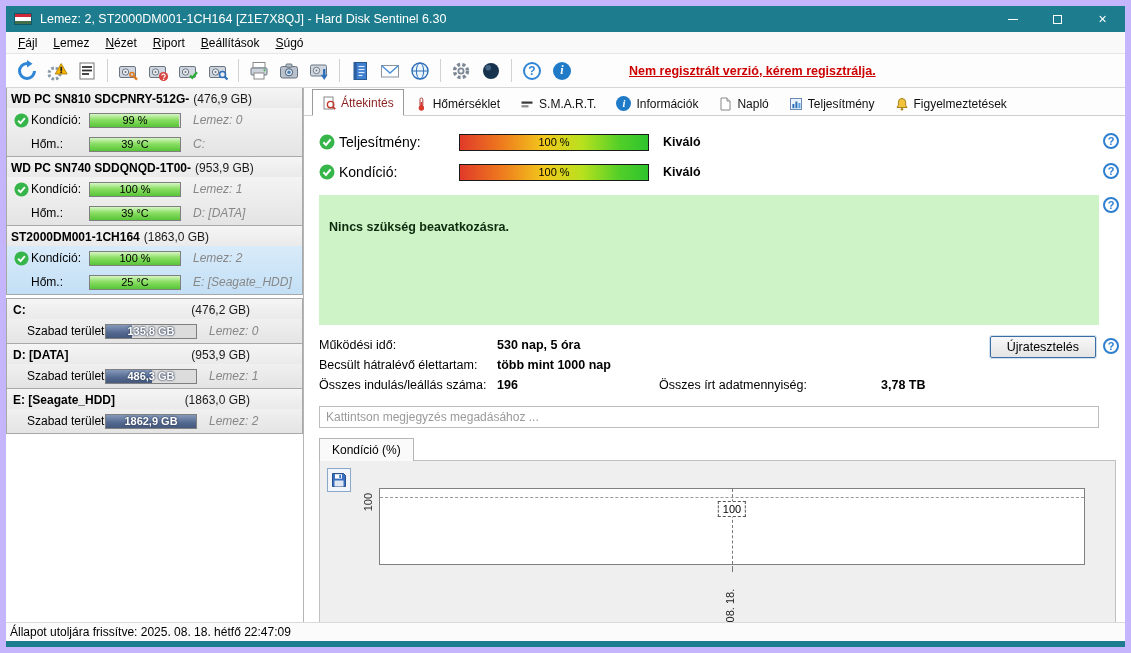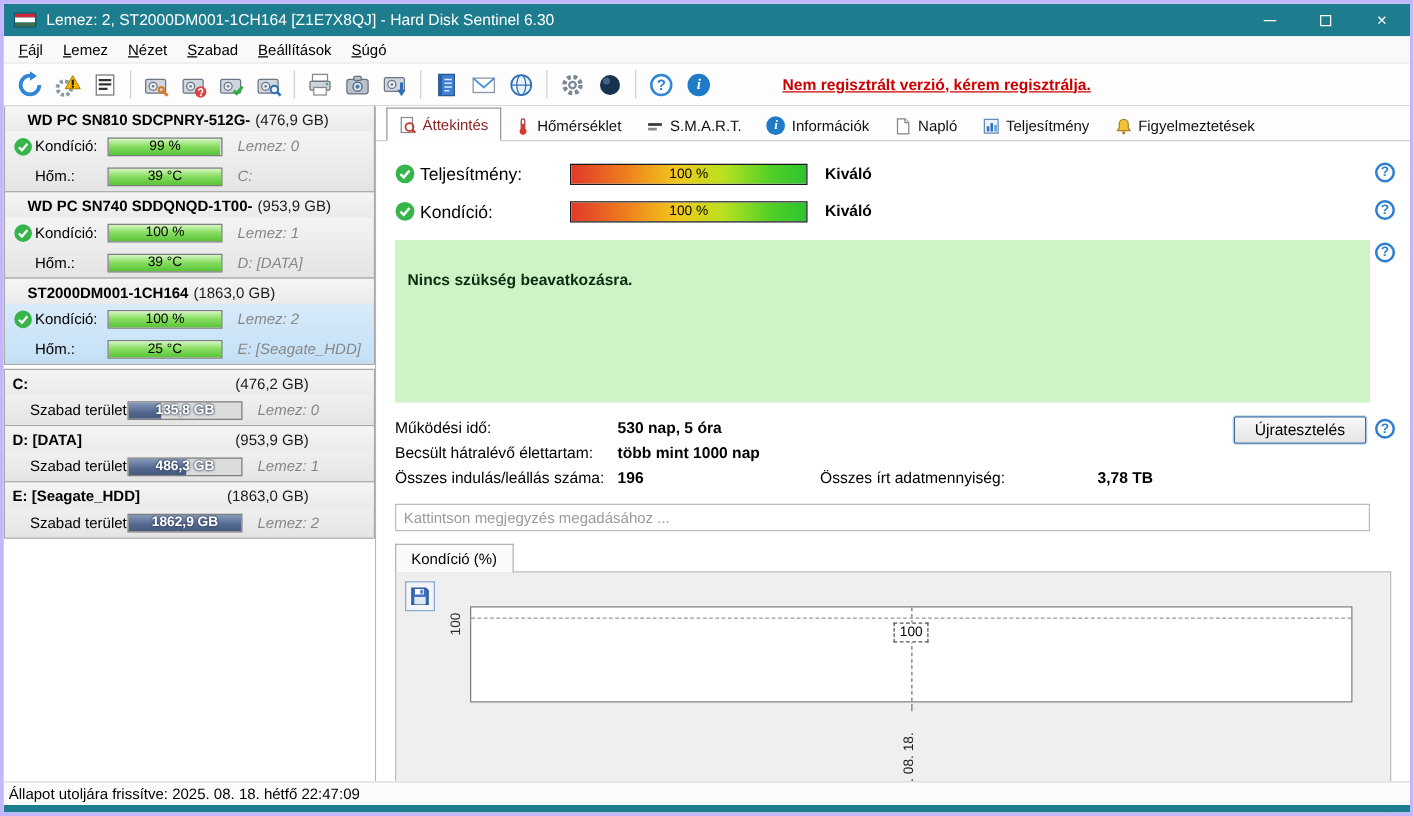--- a/index.html
+++ b/index.html
@@ -1,18 +1,18 @@
 <!DOCTYPE html>
 <html><head>
 <meta charset="utf-8">
 <style>
   html,body{margin:0;padding:0;background:#fff;}
   .window{position:relative;width:1131px;height:653px;background:#fff;overflow:hidden;
           font-family:"Liberation Sans",sans-serif;font-size:12px;color:#000;
-          border:3px solid #c4b5fd;box-sizing:border-box;}
+          border:6px solid #c4b5fd;box-sizing:border-box;}
   .window *,.window *::before,.window *::after{box-sizing:border-box;}
 
   
   .titlebar{position:absolute;top:0;left:0;right:0;height:26px;background:#1d7d8e;
             display:flex;align-items:center;color:#fff;}
   .flag{width:18px;height:12px;margin-left:8px;border:1px solid #10596a;display:flex;flex-direction:column;flex:0 0 auto;}
   .flag div{flex:1;}
   .flag .r{background:#ce2939;} .flag .w{background:#ffffff;} .flag .g{background:#43704c;}
   .title-text{margin-left:8px;font-size:12.5px;white-space:nowrap;}
   .win-controls{margin-left:auto;display:flex;height:100%;}
@@ -41,21 +41,21 @@
   .i-icon.small{width:15px;height:15px;font-size:10.5px;}
 
   
   .body{position:absolute;top:82px;left:0;right:0;bottom:25px;display:flex;}
   .sidebar{width:298px;border-right:1px solid #b5b5b5;background:#fff;overflow:hidden;flex:0 0 auto;}
   .main{flex:1;position:relative;background:#fff;}
 
   
   .disk-card,.part-card{border:1px solid #a8a8a8;margin-top:-1px;background:linear-gradient(180deg,#fafafa,#e4e4e4);}
   .disk-card.selected{background:linear-gradient(180deg,#e1f0fc,#c3dff5);}
-  .card-header{padding:4px 18px 2px;background:linear-gradient(180deg,#f5f5f5,#eaeaea);}
+  .card-header{padding:4px 4px 2px;background:linear-gradient(180deg,#f5f5f5,#eaeaea);}
   .disk-card.selected .card-header{background:linear-gradient(180deg,#d6ebfa,#c0def4;);}
   .dname{font-weight:bold;}
   .dsize{margin-left:4px;color:#1a1a1a;}
   .disk-row,.part-row{display:flex;align-items:center;height:24px;padding-left:4px;}
   .row-icon{width:20px;display:flex;justify-content:center;flex:0 0 auto;}
   .row-label{width:58px;flex:0 0 auto;}
   .part-row .row-label{width:78px;margin-left:16px;}
   .bar{position:relative;width:92px;height:15px;border:1px solid #7f7f7f;background:#dcdcdc;flex:0 0 auto;overflow:hidden;}
   .bar .fill{position:absolute;left:0;top:0;bottom:0;}
   .fill.green{background:linear-gradient(180deg,#d6f6c4 0%,#8ade63 45%,#57c437 100%);}
@@ -150,21 +150,21 @@
       <div class="win-btn">
           <span>×</span>
         </div>
     </div>
   </div>
 
   <div class="menubar">
     <span class="menu-item">Fájl</span>
     <span class="menu-item">Lemez</span>
     <span class="menu-item">Nézet</span>
-    <span class="menu-item">Szabad</span>
+    <span class="menu-item">Riport</span>
     <span class="menu-item">Beállítások</span>
     <span class="menu-item">Súgó</span>
   </div>
 
   <div class="toolbar">
     <button class="tb-btn">
       <svg width="22" height="22" viewBox="0 0 22 22">
           <path d="M11 3.5 a7.5 7.5 0 1 0 7.5 7.5" fill="none" stroke="#2f86d6" stroke-width="3"></path>
           <polygon points="11,0 11,7.5 16.5,3.7" fill="#2f86d6"></polygon>
         </svg>

